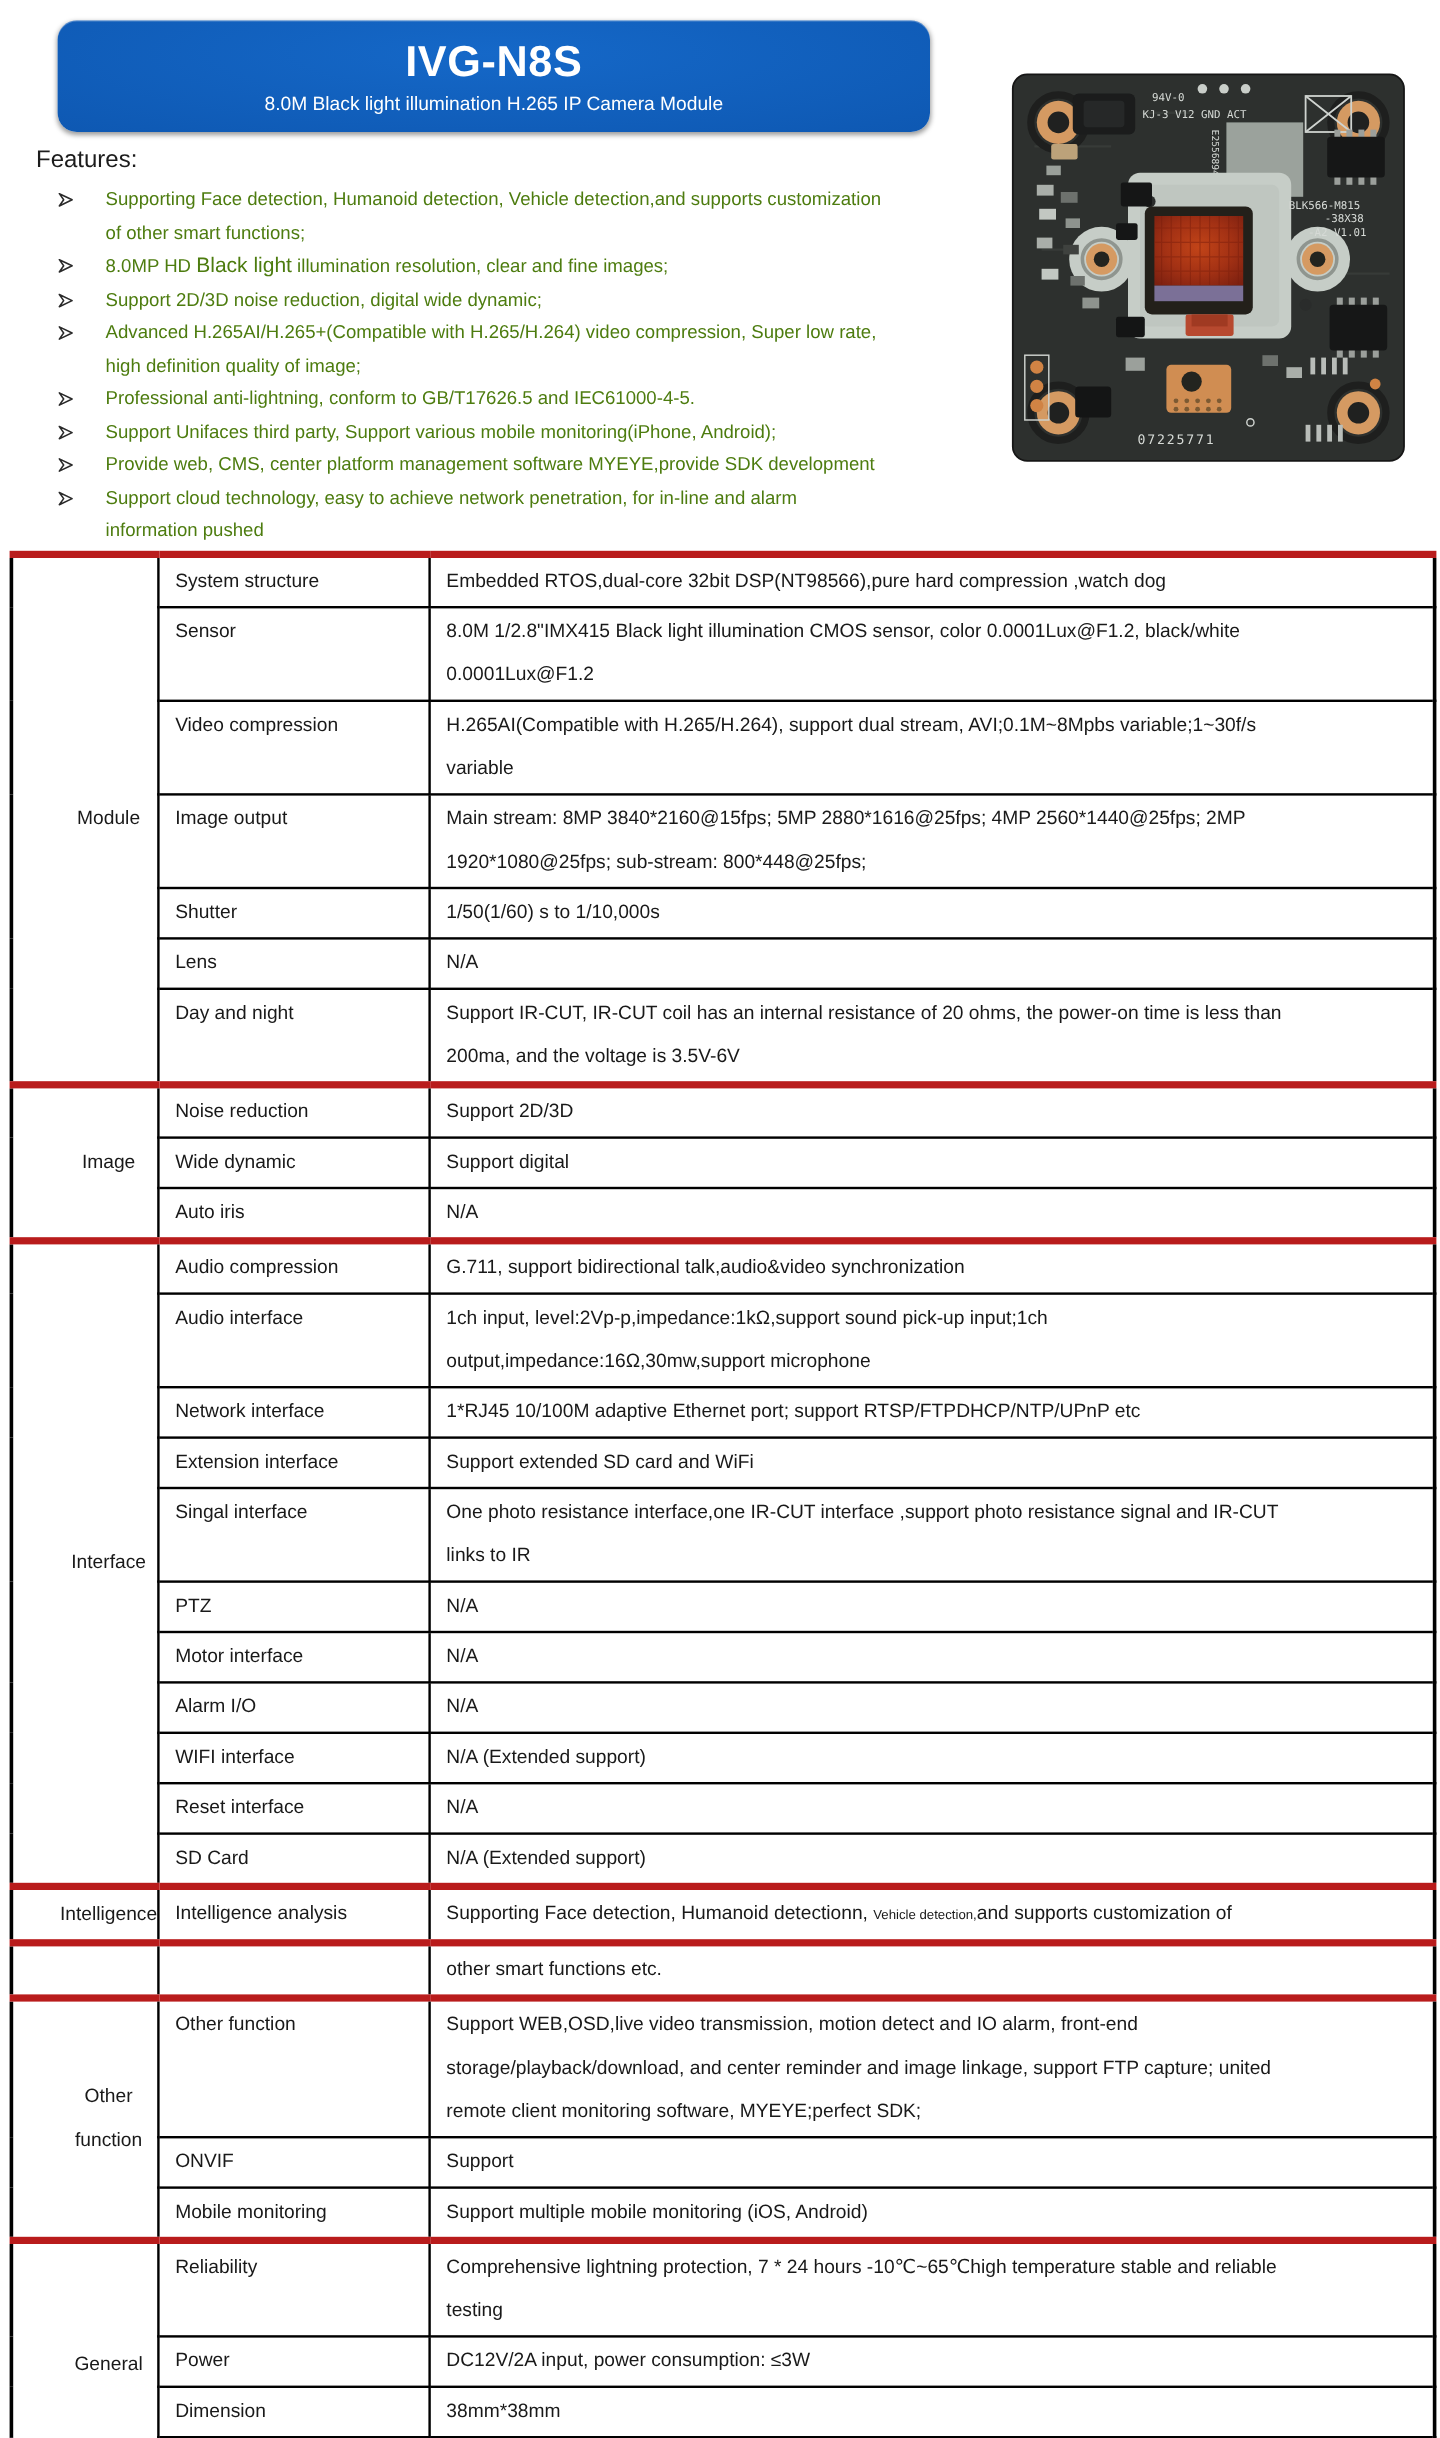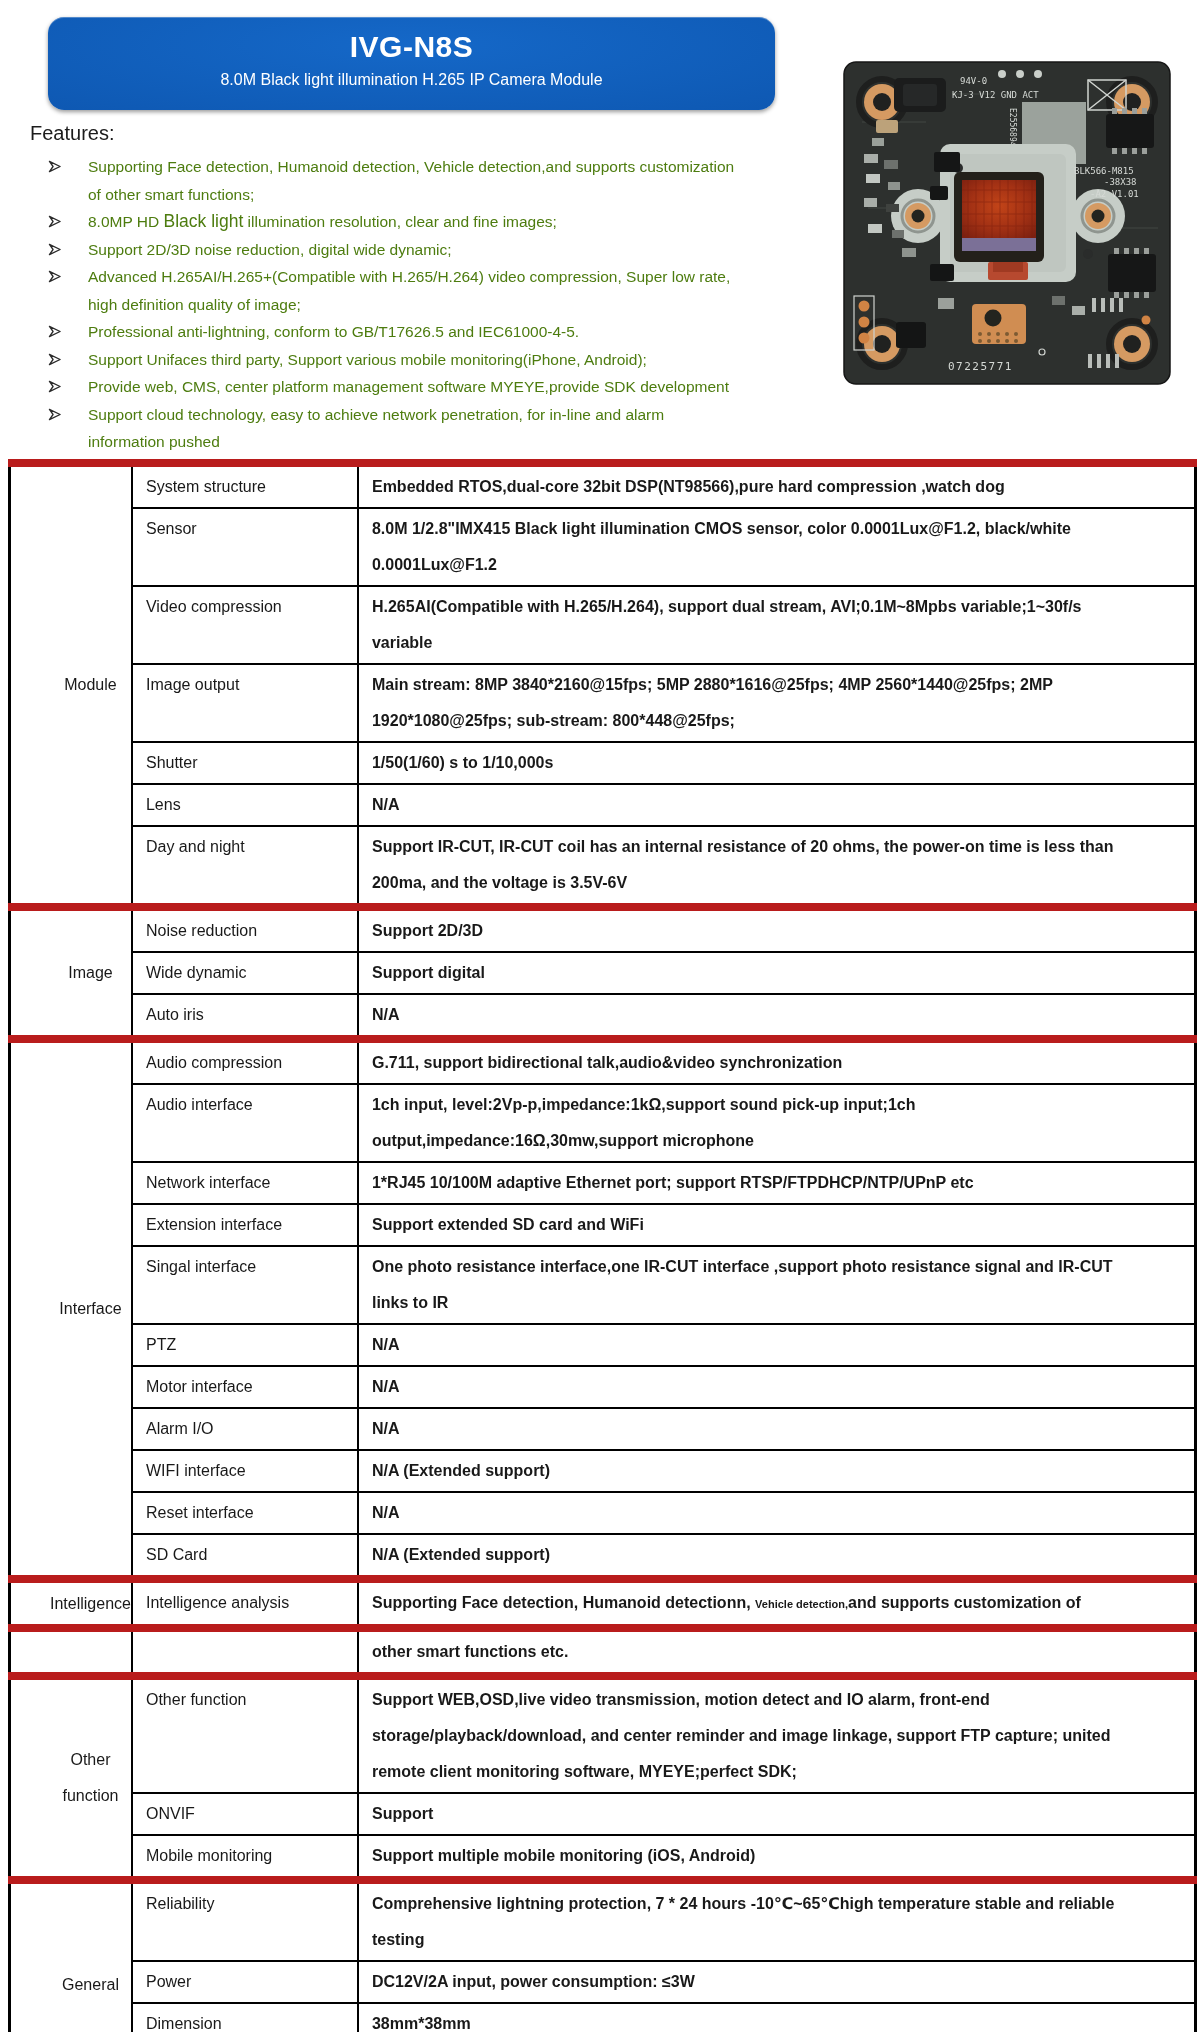--- a/index.html
+++ b/index.html
@@ -9,21 +9,21 @@
     overflow:hidden;
   }
 
   
   .banner {
     position:absolute; left:48px; top:17px; width:727px; height:93px;
     border-radius:16px; text-align:center; color:#fff;
     background: radial-gradient(130% 180% at 50% 30%, #1568c8 0%, #0e58b2 55%, #0a4a9e 100%);
     box-shadow: inset 0 1px 0 rgba(255,255,255,.28), 0 2px 4px rgba(0,0,0,.4);
   }
-  .banner-title { padding-top:13px; font-size:30px; font-weight:bold; letter-spacing:.5px; }
+  .banner-title { padding-top:13px; font-size:36px; font-weight:bold; letter-spacing:.5px; }
   .banner-subtitle { padding-top:7px; font-size:16px; }
 
   
   .features { position:absolute; left:30px; top:122px; width:800px; }
   .features-heading { font-size:20px; margin:0 0 8px 0; }
   ul.features-list { list-style:none; margin:0; padding:0; }
   li.feature { position:relative; padding-left:58px; font-size:15.5px; color:#4d7c0f; }
   .fline { line-height:27.5px; white-space:nowrap; }
   .arrow-icon { position:absolute; left:18px; top:7px; width:14px; height:13px; }
   span.lg { font-size:17.5px; }
@@ -31,24 +31,24 @@
 
   
   table.spec-table {
     position:absolute; left:8px; top:459px; width:1189px;
     border-collapse:collapse; font-size:16px; color:#191919;
     border:3px solid #000;
   }
   .spec-table td { border:2px solid #000; padding:2px 0; }
   td.cat   { width:115px; text-align:center; vertical-align:middle; }
   td.param { width:207px; vertical-align:top; padding-left:13px; padding-right:4px; }
-  td.val   { vertical-align:top; padding-left:13px; padding-right:4px;font-weight:bold; }
+  td.val   { vertical-align:top; padding-left:13px; padding-right:4px; }
   .tline { line-height:36px; white-space:nowrap; }
   td.cat .tline { white-space:normal;margin-left:39px; }
-  tr.gstart td { border-top:8px solid #b91c1c; }
+  tr.gstart td { border-top:6px solid #b91c1c; }
 
   
   .pcb { position:absolute; left:842px; top:58px; width:330px; height:330px; }
   .silk { fill:#d6dad6; font-family:"DejaVu Sans Mono","Liberation Mono",monospace; }
 </style>
 </head>
 <body>
 
 <div class="banner">
   <div class="banner-title">IVG-N8S</div>

